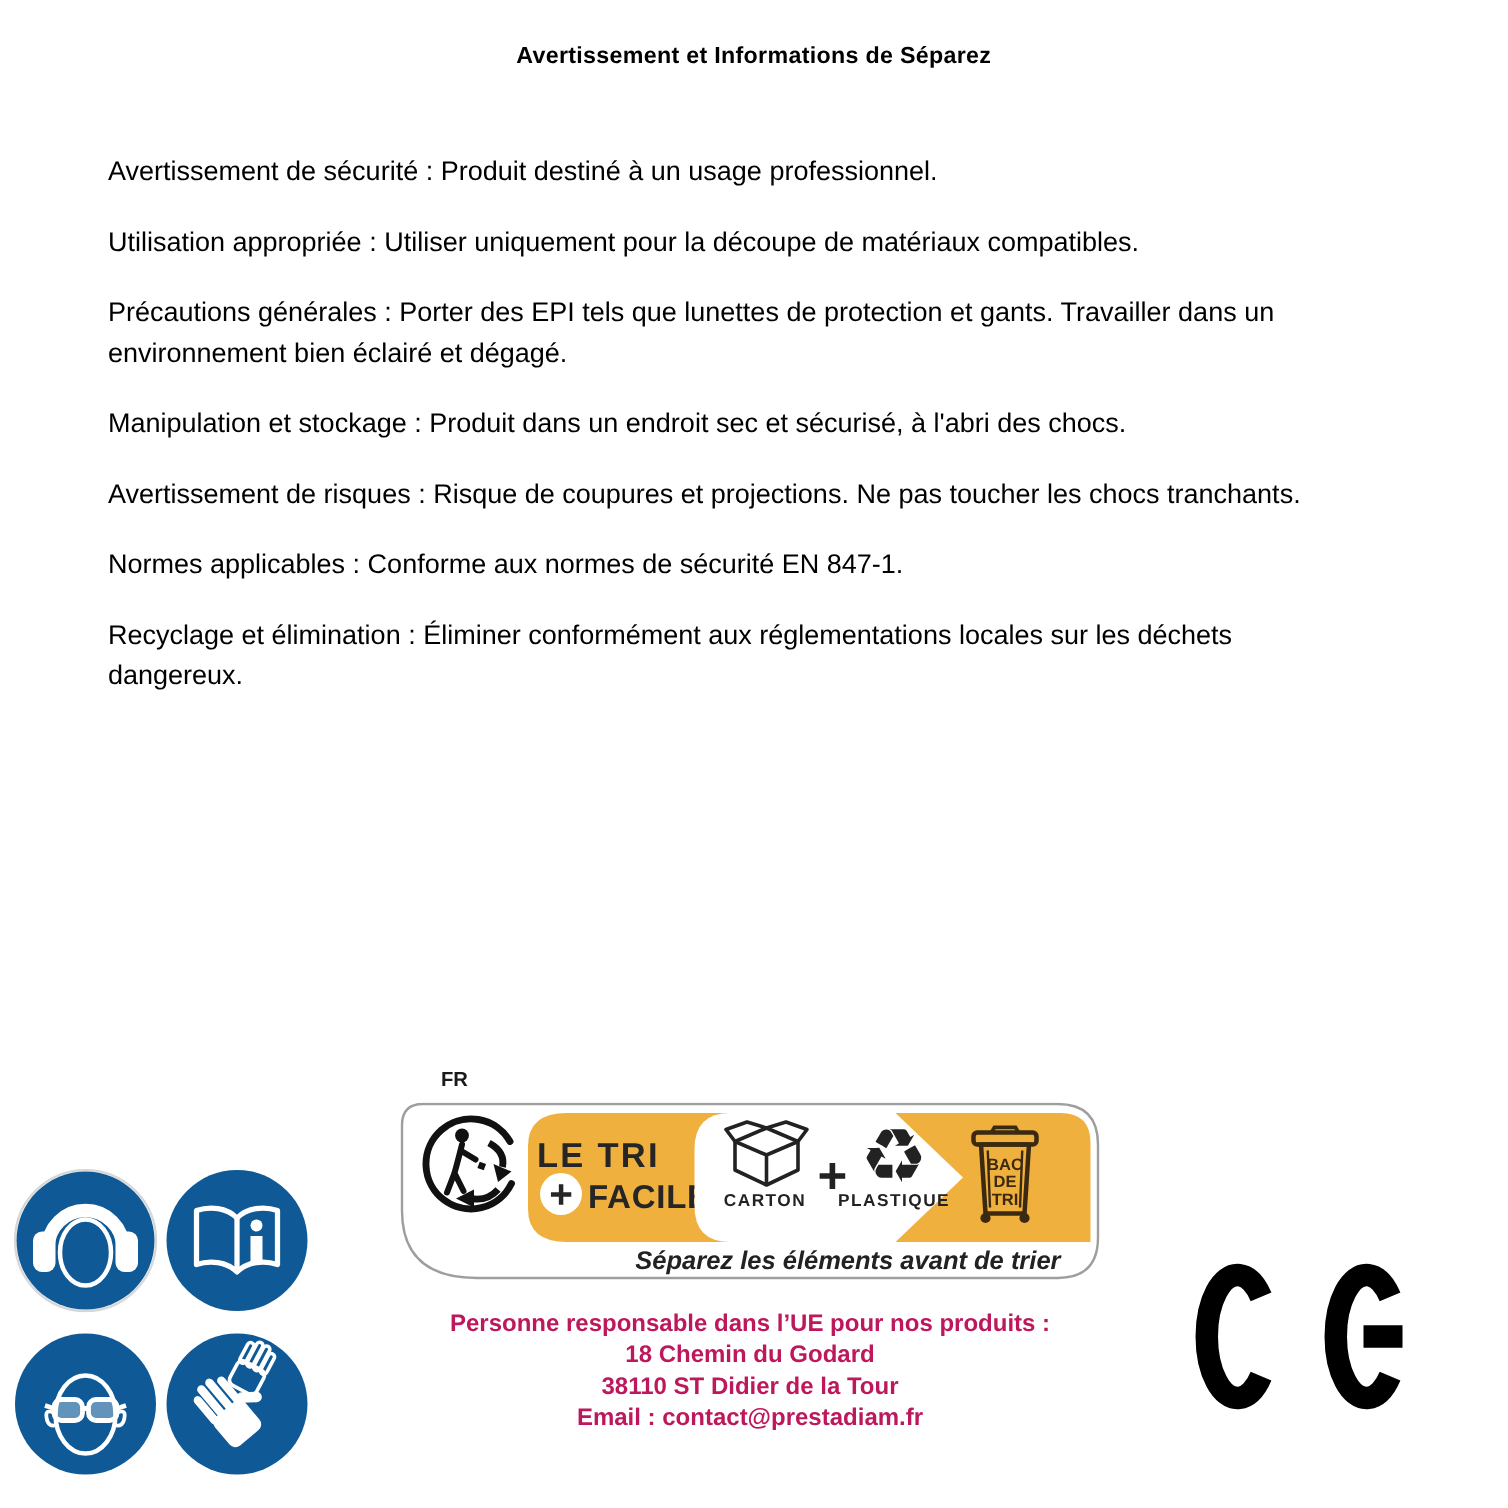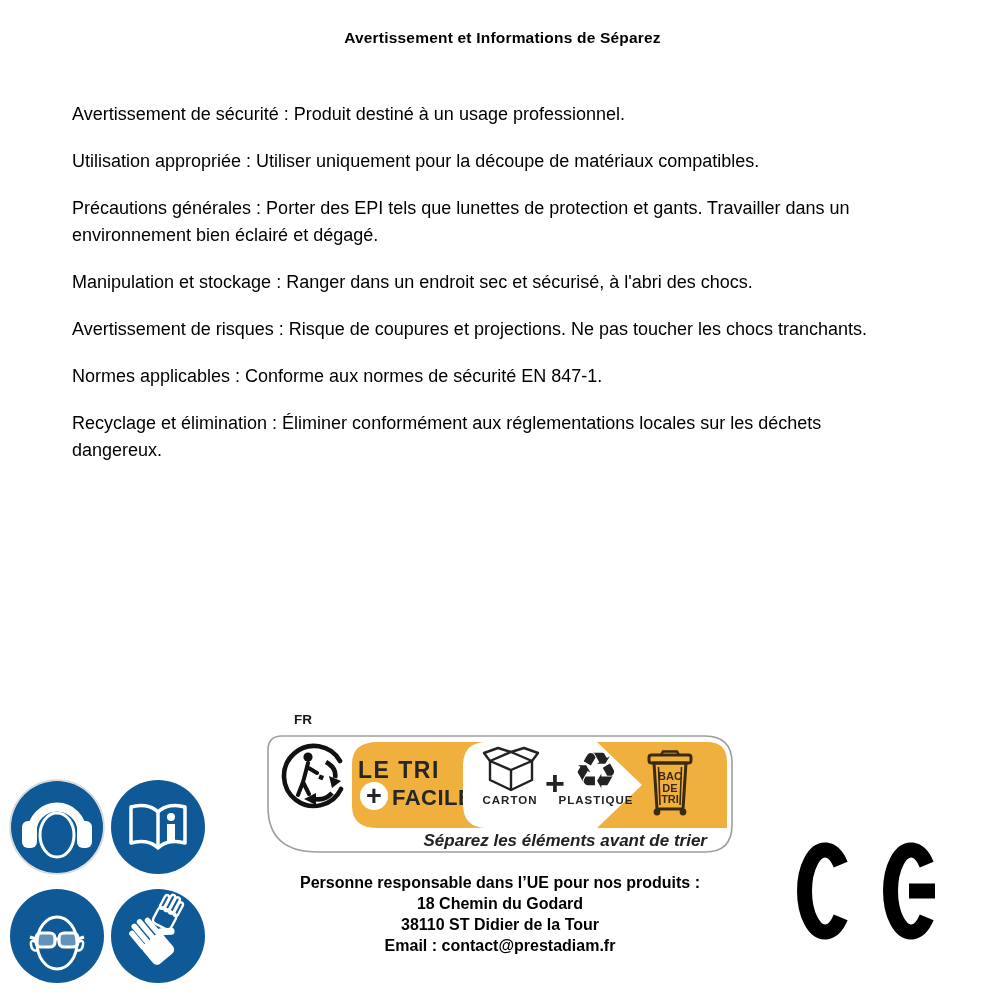--- a/index.html
+++ b/index.html
@@ -17,42 +17,42 @@
   .pictos{
     position:absolute;left:9px;top:779px;
     display:grid;grid-template-columns:96px 96px;grid-auto-rows:96px;
     column-gap:5px;row-gap:13px;
   }
   .picto{width:96px;height:96px;}
   .fr-label{position:absolute;left:266px;top:712px;font-size:13.5px;font-weight:bold;color:#1a1a1a;padding-left:28px;}
   .tri-label{position:absolute;left:266px;top:735px;}
   .contact{
     position:absolute;left:250px;top:872px;width:500px;text-align:center;
-    font-size:16px;font-weight:bold;line-height:21px;color:#000000;
+    font-size:16px;font-weight:bold;line-height:21px;color:#be185d;
   }
   .ce{position:absolute;left:795px;top:841px;}
 </style>
 </head>
 <body>
 
 <div class="title">Avertissement et Informations de Séparez</div>
 
 <div class="body-text">
     <div class="para">
       <div class="line">Avertissement de sécurité : Produit destiné à un usage professionnel.</div>
     </div>
     <div class="para">
       <div class="line">Utilisation appropriée : Utiliser uniquement pour la découpe de matériaux compatibles.</div>
     </div>
     <div class="para">
       <div class="line">Précautions générales : Porter des EPI tels que lunettes de protection et gants. Travailler dans un</div>
       <div class="line">environnement bien éclairé et dégagé.</div>
     </div>
     <div class="para">
-      <div class="line">Manipulation et stockage : Ranger dans un endroit sec et sécurisé, à l'abri des chocs.</div>
+      <div class="line">Manipulation et stockage : Produit dans un endroit sec et sécurisé, à l'abri des chocs.</div>
     </div>
     <div class="para">
       <div class="line">Avertissement de risques : Risque de coupures et projections. Ne pas toucher les chocs tranchants.</div>
     </div>
     <div class="para">
       <div class="line">Normes applicables : Conforme aux normes de sécurité EN 847-1.</div>
     </div>
     <div class="para">
       <div class="line">Recyclage et élimination : Éliminer conformément aux réglementations locales sur les déchets</div>
       <div class="line">dangereux.</div>

